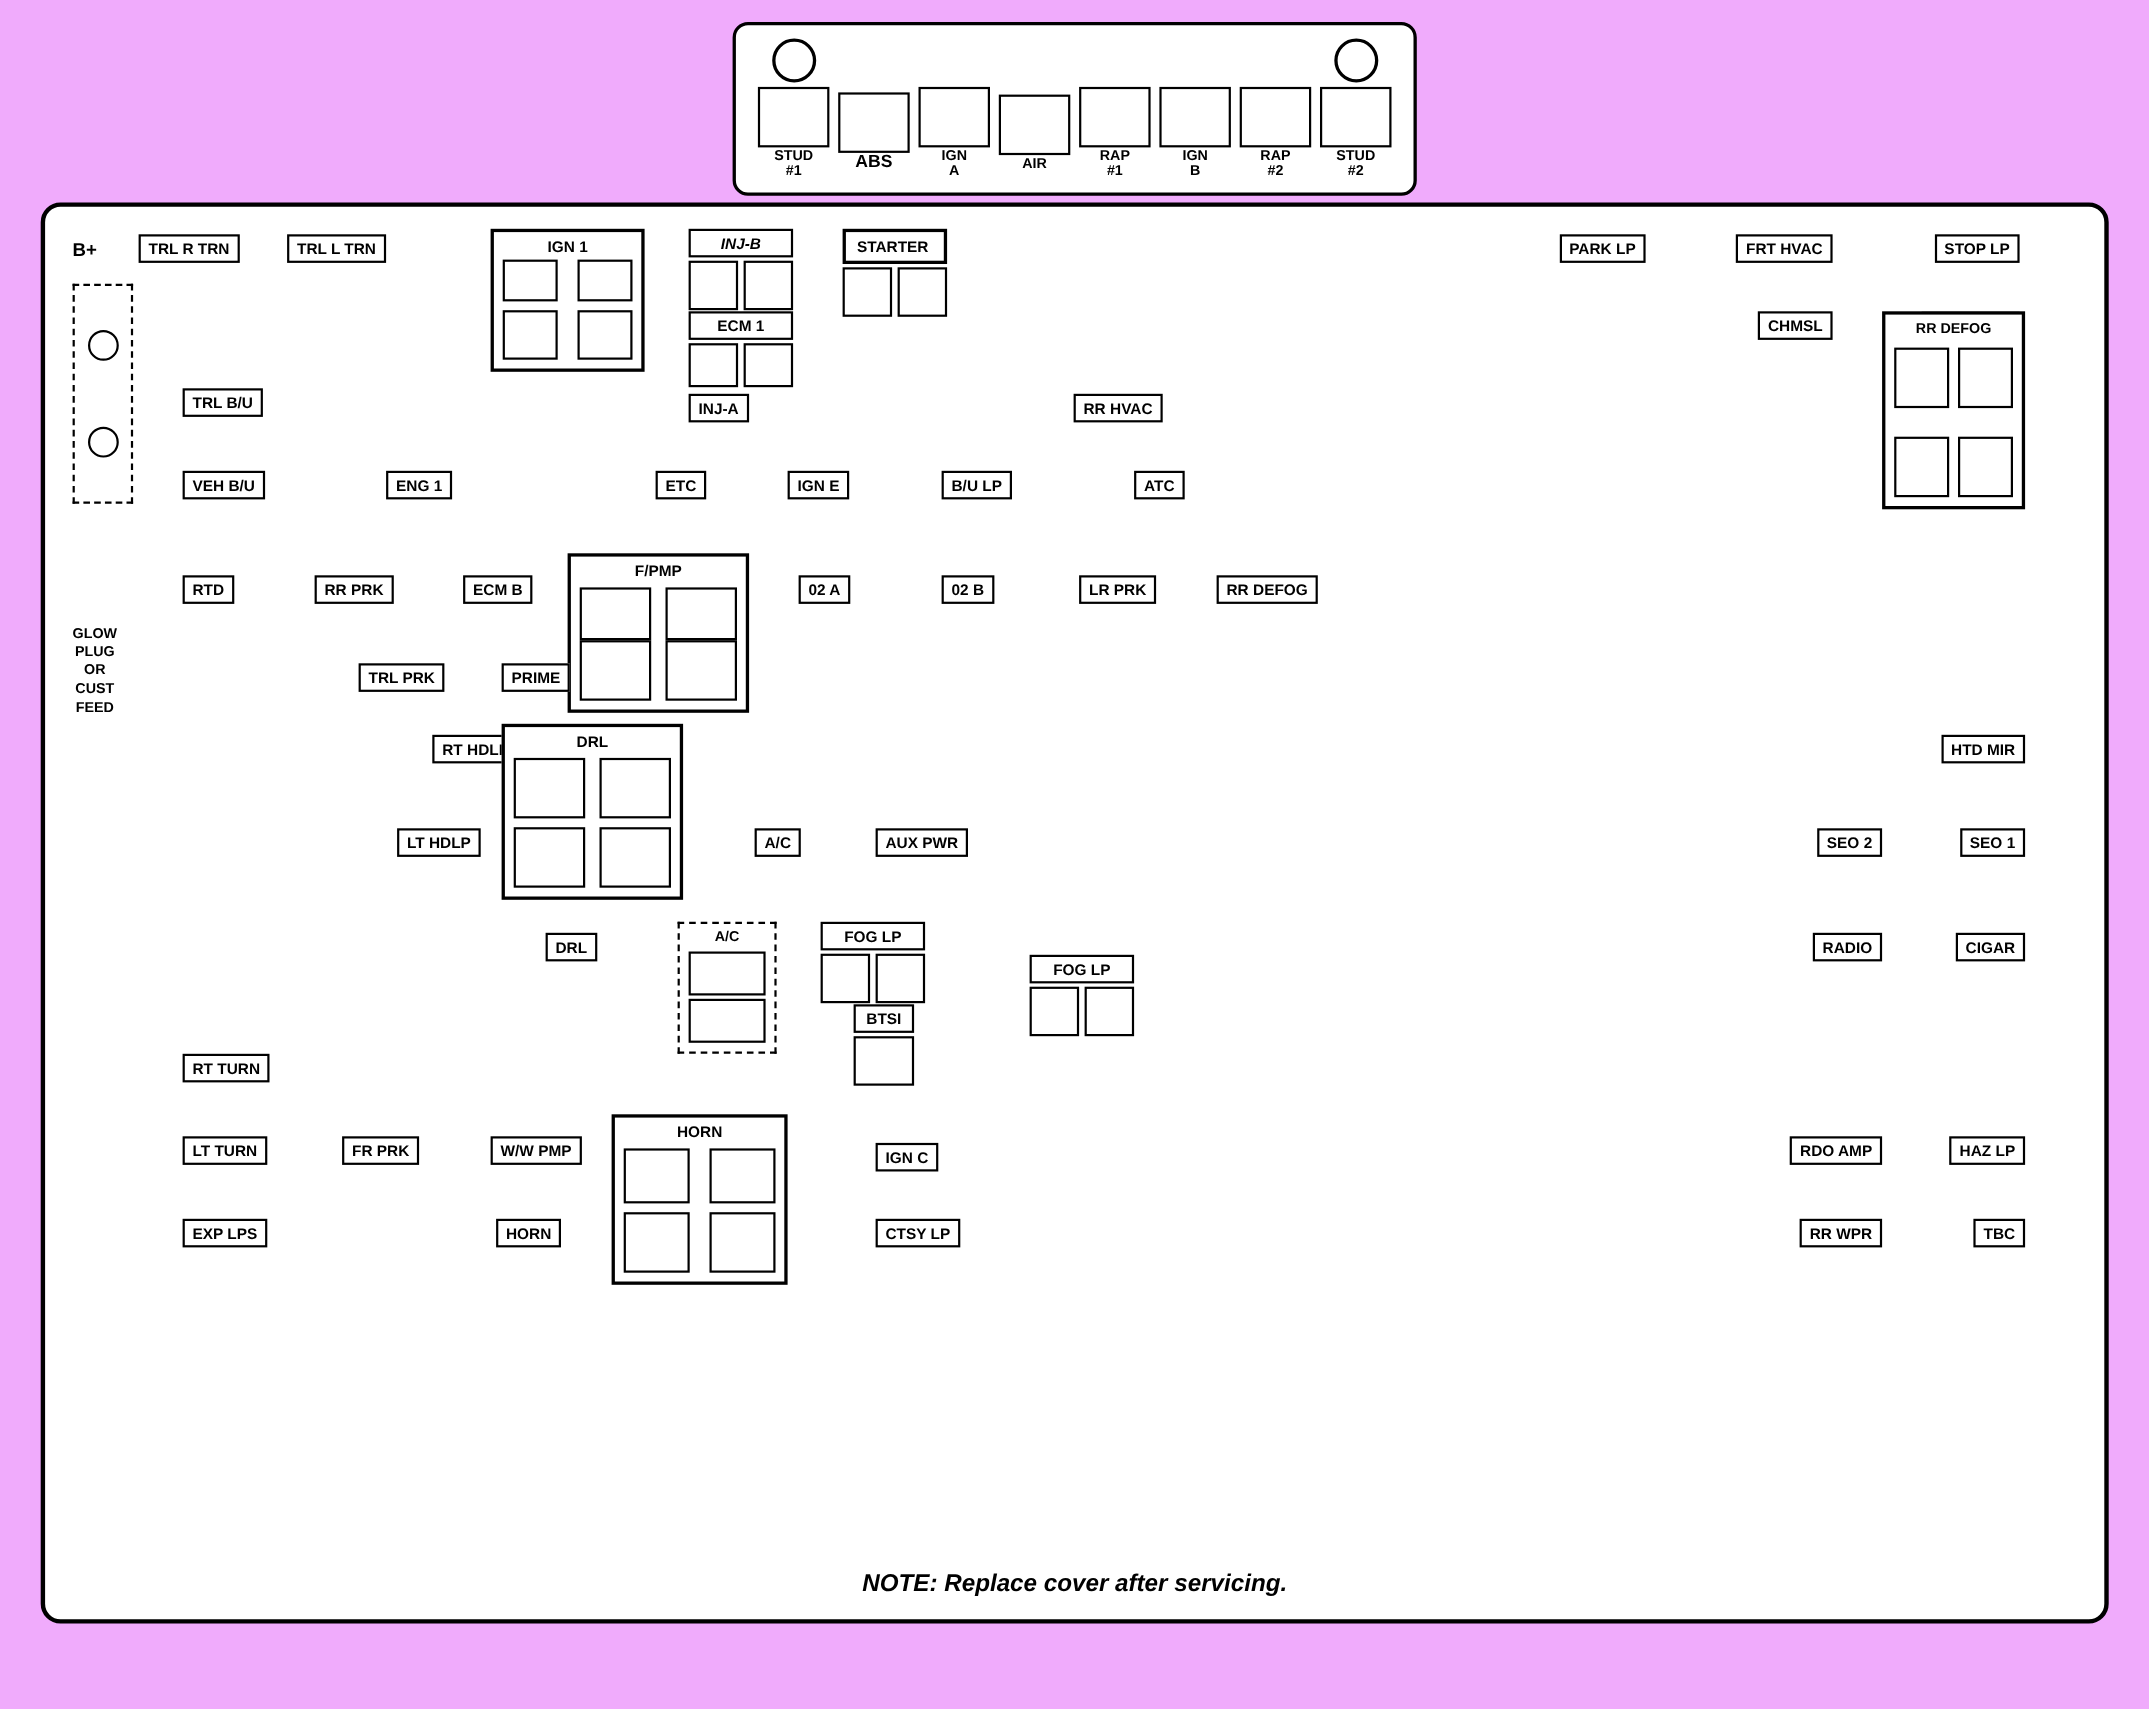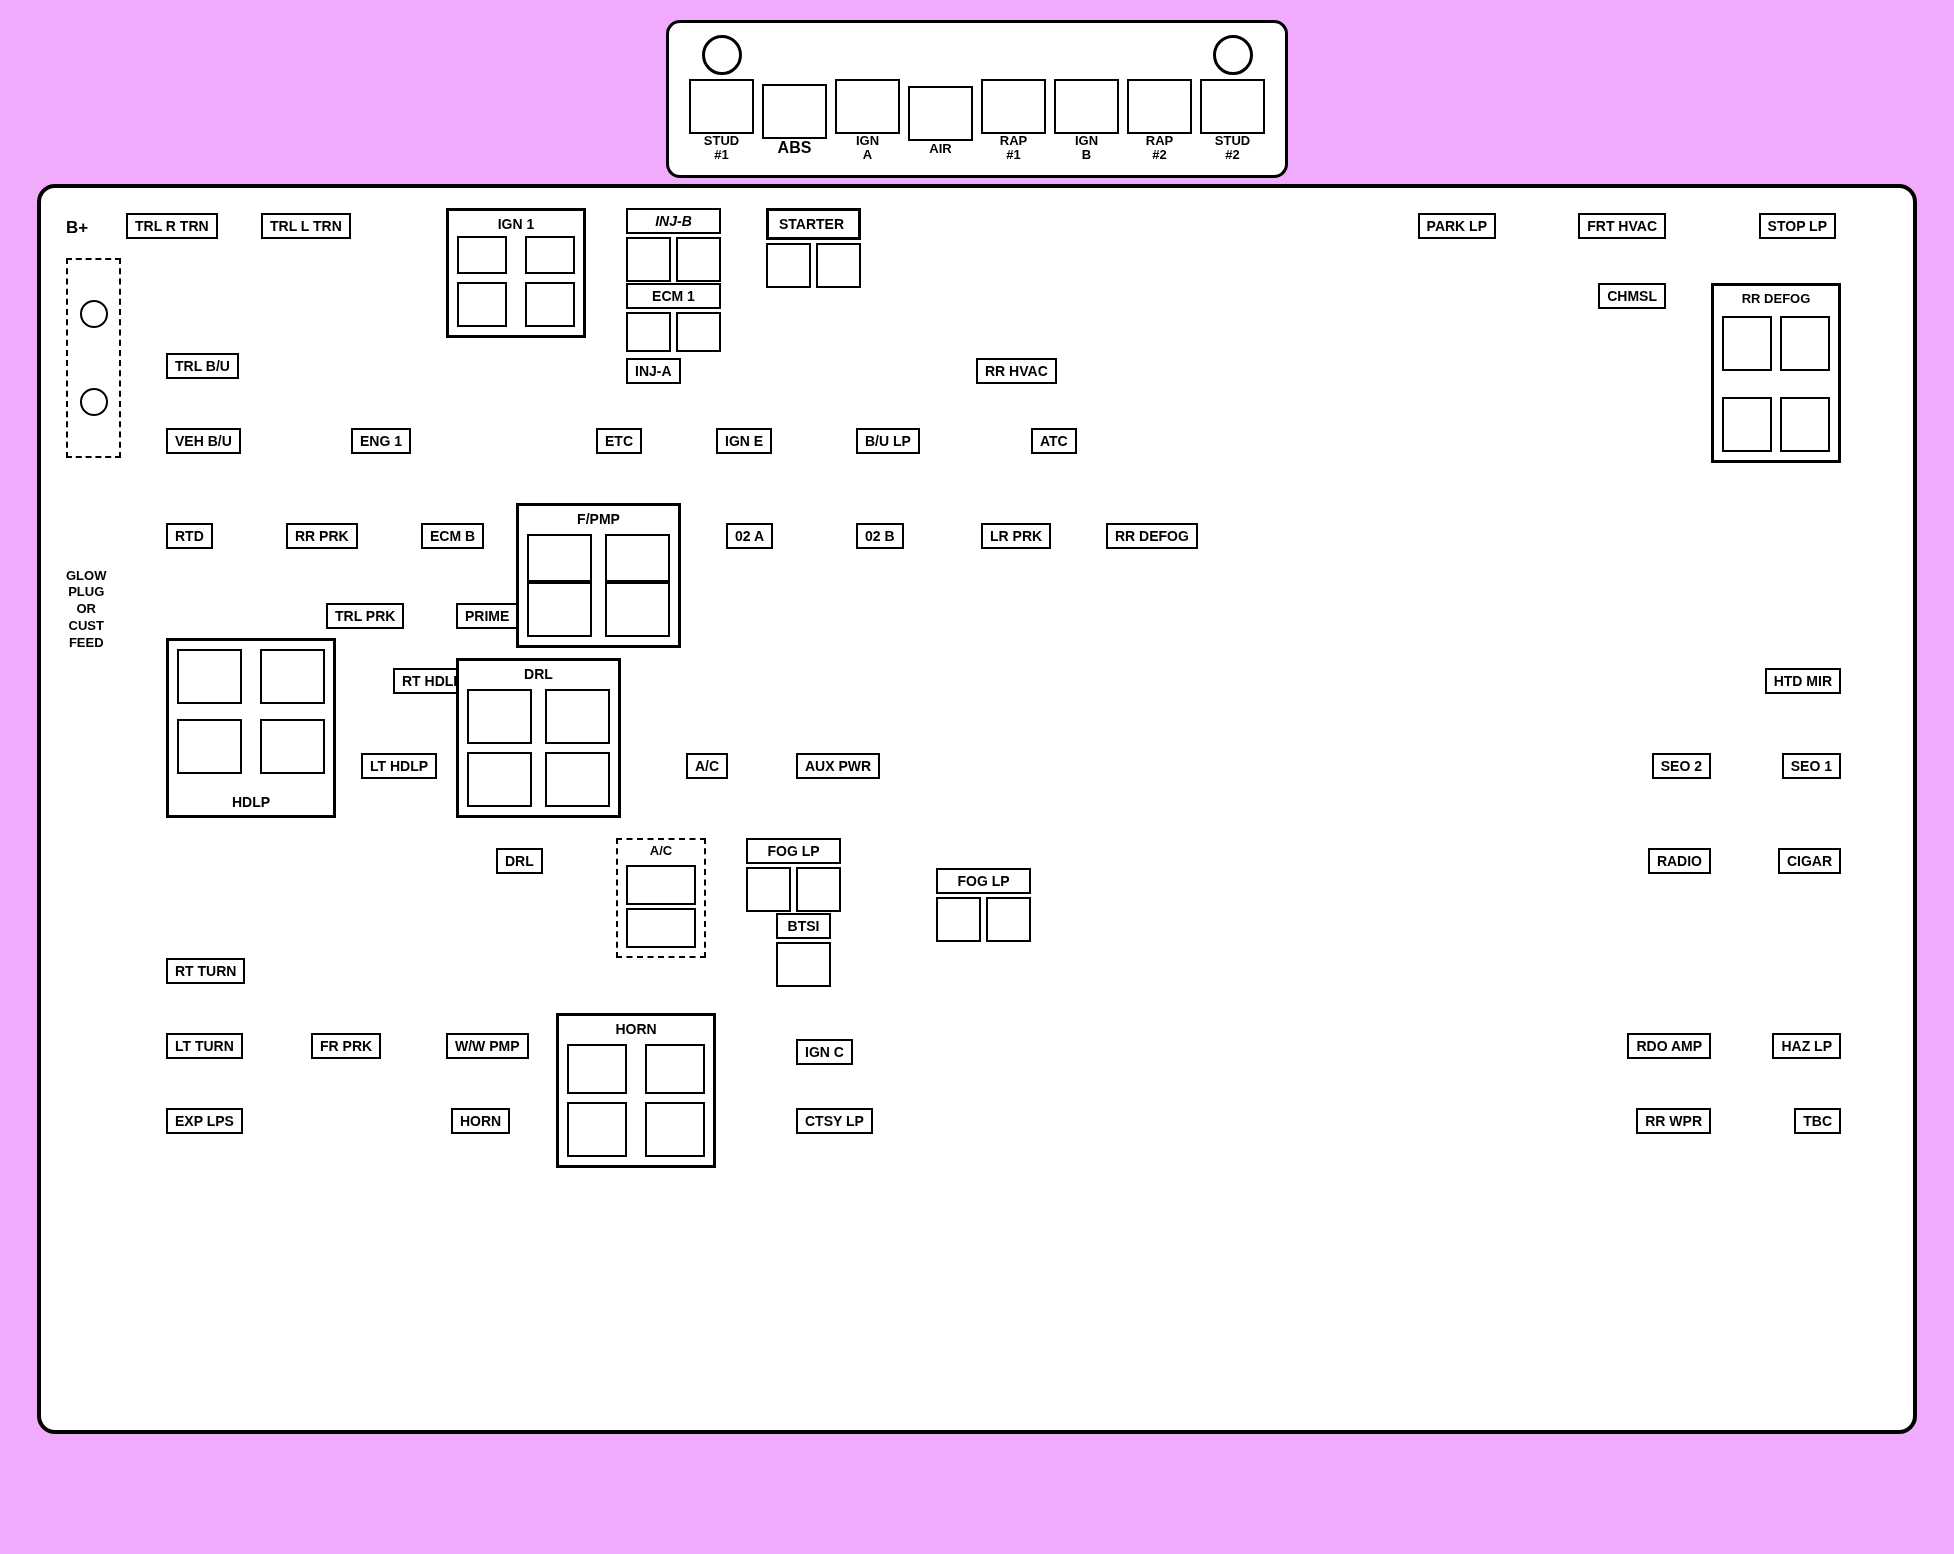--- a/index.html
+++ b/index.html
@@ -314,29 +314,20 @@
       </div>
 
       <div style="position:absolute;left:390px;top:395px;">
         <div class="lbl">PRIME</div>
       </div>
 
       <div style="position:absolute;left:0px;top:360px;">
         <div style="font-size:13px;font-weight:bold;text-align:center;line-height:1.3;">GLOW<br>PLUG<br>OR<br>CUST<br>FEED</div>
       </div>
 
-      <div style="position:absolute;left:100px;top:430px;">
-        <div style="border:3px solid #000;width:170px;height:180px;background:#fff;position:relative;">
-          <div style="position:absolute;bottom:5px;left:50%;transform:translateX(-50%);font-size:14px;font-weight:bold;">HDLP</div>
-          <div style="position:absolute;top:8px;left:8px;width:65px;height:55px;border:2px solid #000;"></div>
-          <div style="position:absolute;top:8px;right:8px;width:65px;height:55px;border:2px solid #000;"></div>
-          <div style="position:absolute;top:78px;left:8px;width:65px;height:55px;border:2px solid #000;"></div>
-          <div style="position:absolute;top:78px;right:8px;width:65px;height:55px;border:2px solid #000;"></div>
-        </div>
-      </div>
 
       <div style="position:absolute;left:283px;top:460px;padding-left:44px;">
         <div class="lbl">RT HDLP</div>
       </div>
 
       <div style="position:absolute;left:390px;top:450px;">
         <div style="border:3px solid #000;width:165px;height:160px;background:#fff;position:relative;">
           <div style="position:absolute;top:5px;left:50%;transform:translateX(-50%);font-size:14px;font-weight:bold;">DRL</div>
           <div style="position:absolute;top:28px;left:8px;width:65px;height:55px;border:2px solid #000;"></div>
           <div style="position:absolute;top:28px;right:8px;width:65px;height:55px;border:2px solid #000;"></div>
@@ -463,15 +454,18 @@
       <div style="position:absolute;right:185px;top:900px;">
         <div class="lbl">RR WPR</div>
       </div>
 
       <div style="position:absolute;right:55px;top:900px;">
         <div class="lbl">TBC</div>
       </div>
 
     </div>
 
+    <div class="note">
+      <span>NOTE: Replace cover after servicing.</span>
+    </div>
   </div>
 
 </div>
 
 </body></html>

